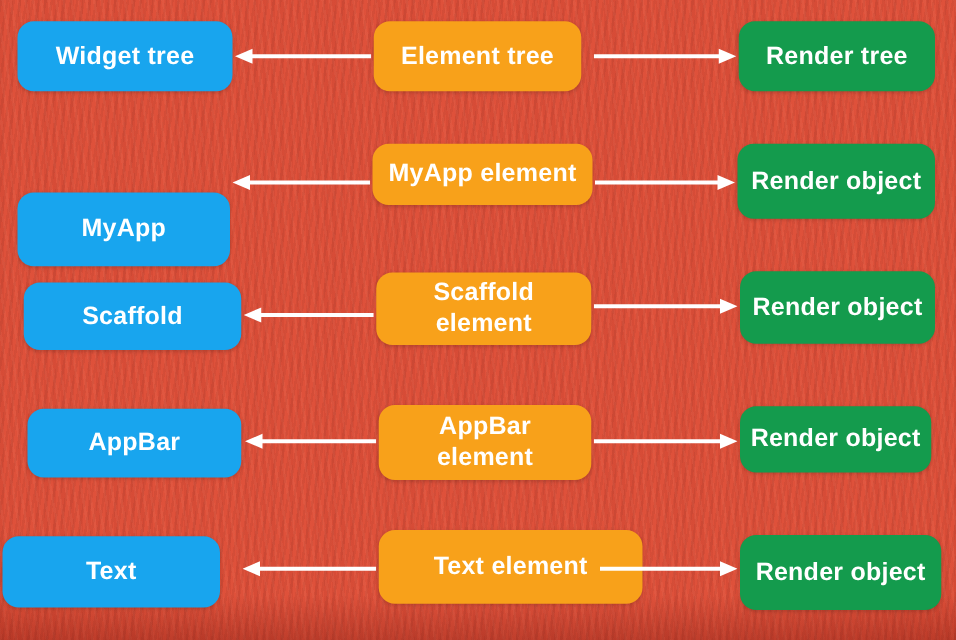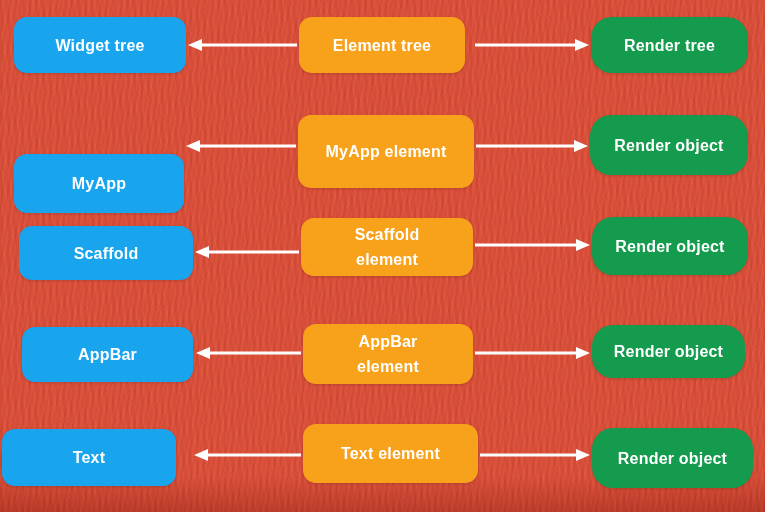--- a/index.html
+++ b/index.html
@@ -23,27 +23,27 @@
       radial-gradient(130% 110% at 50% 38%, rgba(255,255,255,0.04) 55%, rgba(120,20,10,0.16) 100%),
       repeating-linear-gradient(100deg, rgba(0,0,0,0.05) 0 2px, rgba(0,0,0,0) 2px 5px),
       repeating-linear-gradient(80deg, rgba(255,190,170,0.05) 0 2px, rgba(0,0,0,0) 2px 6px),
       repeating-linear-gradient(90deg, rgba(150,40,25,0.10) 0 3px, rgba(235,95,65,0.08) 3px 7px);
   }
   .box{
     position:absolute;
     display:flex;align-items:center;justify-content:center;
     border-radius:13px;
     color:var(--text);
-    font-size:16px;font-weight:bold;letter-spacing:0.2px;
+    font-size:20px;font-weight:bold;letter-spacing:0.2px;
     text-align:center;white-space:pre-line;line-height:25px;
     box-shadow:0 1px 3px rgba(0,0,0,0.15);
   }
   .widget{background:var(--widget-box);}
   .element{background:var(--element-box);}
-  .render{background:var(--render-box);border-radius:21px;}
+  .render{background:var(--render-box);}
   .arrow{position:absolute;height:18px;display:block;}
   .arrow line{stroke:var(--arrow);stroke-width:3.2;}
   .arrow polygon{fill:var(--arrow);}
 </style>
 </head>
 <body>
 
 <div class="stage">
 
   <div>
@@ -59,21 +59,21 @@
       </svg>
     <div class="box render" style="left:591px;top:17px;width:157px;height:56px;">Render tree</div>
   </div>
 
   <div>
     <div class="box widget" style="left:14px;top:118px;width:170px;height:59px;margin-top:36px;">MyApp</div>
     <svg class="arrow" style="left:186px;top:137px;" width="110" height="18" viewBox="0 0 110 18">
         <line x1="13" y1="9" x2="110" y2="9"></line>
         <polygon points="0,9 14,3 14,15"></polygon>
       </svg>
-    <div class="box element" style="left:298px;top:115px;width:176px;height:73px;">MyApp element</div>
+    <div class="box element" style="left:298px;top:115px;width:176px;height:49px;">MyApp element</div>
     <svg class="arrow" style="left:476px;top:137px;" width="112" height="18" viewBox="0 0 112 18">
         <line x1="0" y1="9" x2="99" y2="9"></line>
         <polygon points="112,9 98,3 98,15"></polygon>
       </svg>
     <div class="box render" style="left:590px;top:115px;width:158px;height:60px;">Render object</div>
   </div>
 
   <div>
     <div class="box widget" style="left:19px;top:226px;width:174px;height:54px;">Scaffold</div>
     <svg class="arrow" style="left:195px;top:243px;" width="104" height="18" viewBox="0 0 104 18">
@@ -103,21 +103,21 @@
       </svg>
     <div class="box render" style="left:592px;top:325px;width:153px;height:53px;">Render object</div>
   </div>
 
   <div>
     <div class="box widget" style="left:2px;top:429px;width:174px;height:57px;">Text</div>
     <svg class="arrow" style="left:194px;top:446px;" width="107" height="18" viewBox="0 0 107 18">
         <line x1="13" y1="9" x2="107" y2="9"></line>
         <polygon points="0,9 14,3 14,15"></polygon>
       </svg>
-    <div class="box element" style="left:303px;top:424px;width:175px;height:59px;">Text element</div>
+    <div class="box element" style="left:303px;top:424px;width:211px;height:59px;">Text element</div>
     <svg class="arrow" style="left:480px;top:446px;" width="110" height="18" viewBox="0 0 110 18">
         <line x1="0" y1="9" x2="97" y2="9"></line>
         <polygon points="110,9 96,3 96,15"></polygon>
       </svg>
     <div class="box render" style="left:592px;top:428px;width:161px;height:60px;">Render object</div>
   </div>
 
 </div>
 
 </body></html>

